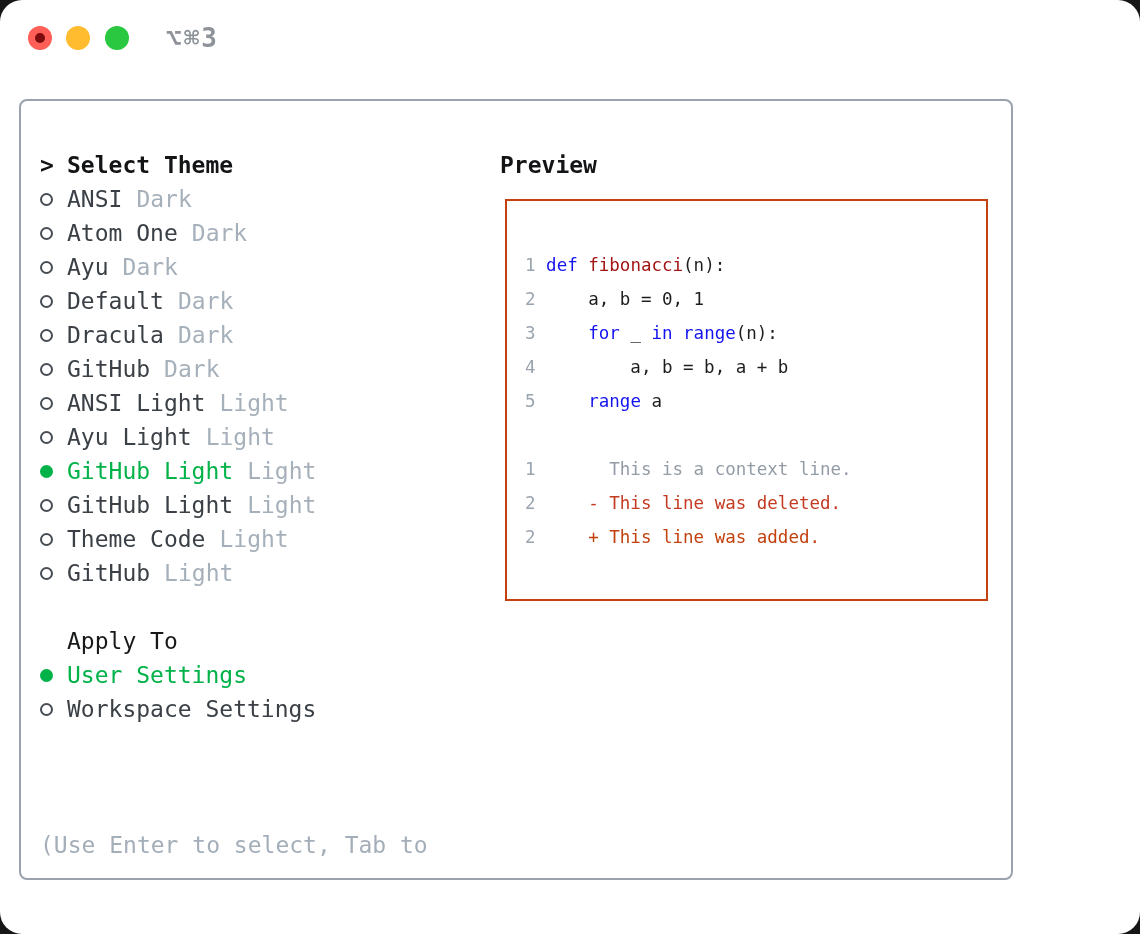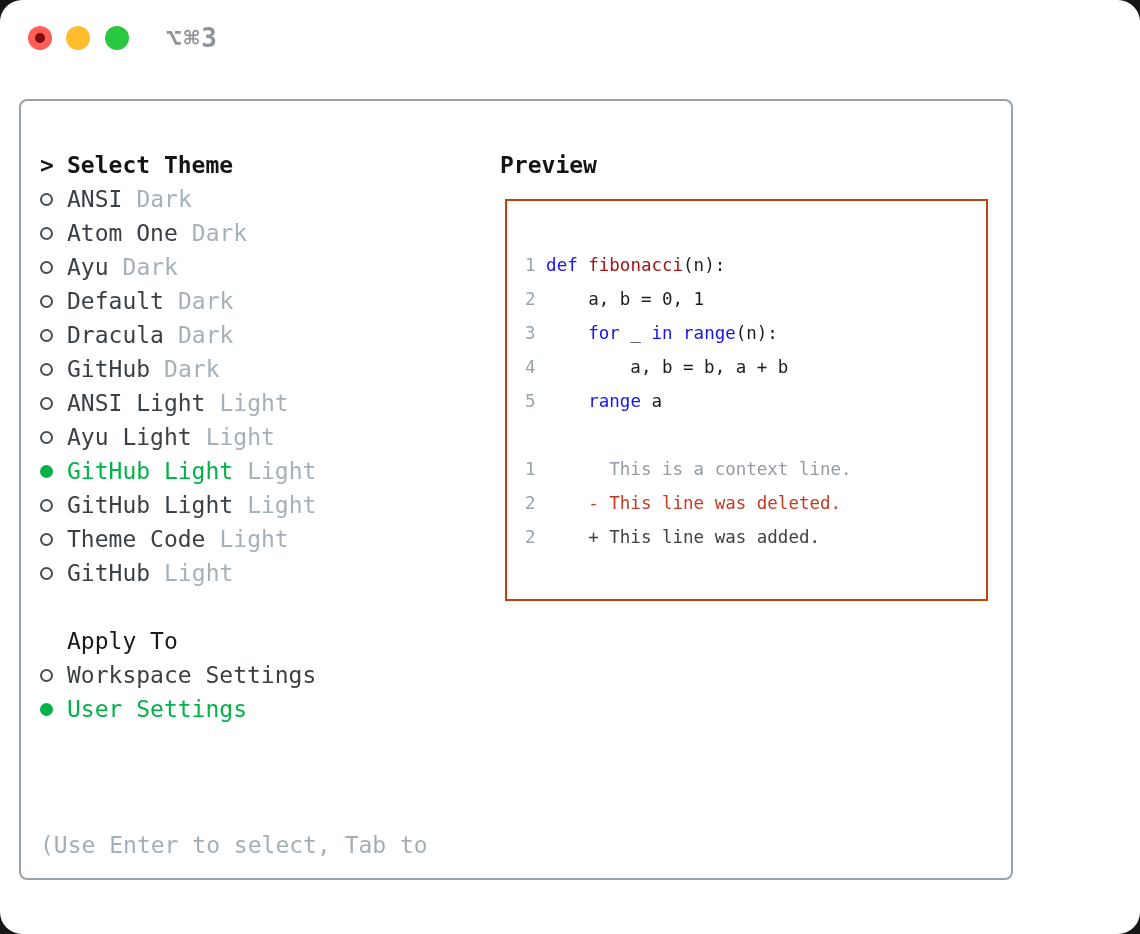--- a/index.html
+++ b/index.html
@@ -57,21 +57,21 @@
     border:2px solid #c2410c;box-sizing:border-box;
     padding:47px 0 0 18px;overflow:hidden;background:#ffffff;
   }
   .code-line{height:34px;line-height:34px;font-size:17.5px;white-space:pre;}
   .tok-linenum{color:#9aa4af;}
   .tok-keyword{color:#1414f0;}
   .tok-function{color:#a31414;}
   .tok-plain{color:#1d1d1f;}
   .tok-context{color:#939ca6;}
   .tok-deleted{color:#c43b22;}
-  .tok-added{color:#404040;margin-top:19px;}
+  .tok-added{color:#c2410c;margin-top:19px;}
 </style>
 </head>
 <body>
 
 <div class="window">
 
   <div class="titlebar">
     <span class="tl tl-red"></span>
     <span class="tl tl-yellow"></span>
     <span class="tl tl-green"></span>
@@ -148,27 +148,27 @@
         <span class="variant">Light</span>
       </div>
 
       <div class="spacer"></div>
 
       <div class="row">
         <span class="icon-col"></span>
         <span class="section-title">Apply To</span>
       </div>
 
+      <div class="row item apply-row selected">
+        <span class="icon-col"><span class="radio"></span></span>
+        <span class="name">User Settings</span>
+      </div>
       <div class="row item apply-row">
         <span class="icon-col"><span class="radio"></span></span>
         <span class="name">Workspace Settings</span>
-      </div>
-      <div class="row item apply-row selected">
-        <span class="icon-col"><span class="radio"></span></span>
-        <span class="name">User Settings</span>
       </div>
 
       <div class="spacer"></div>
 
       <div class="hint">
         <div>(Use Enter to select, Tab to</div>
         <div>change focus)</div>
       </div>
     </div>
 

